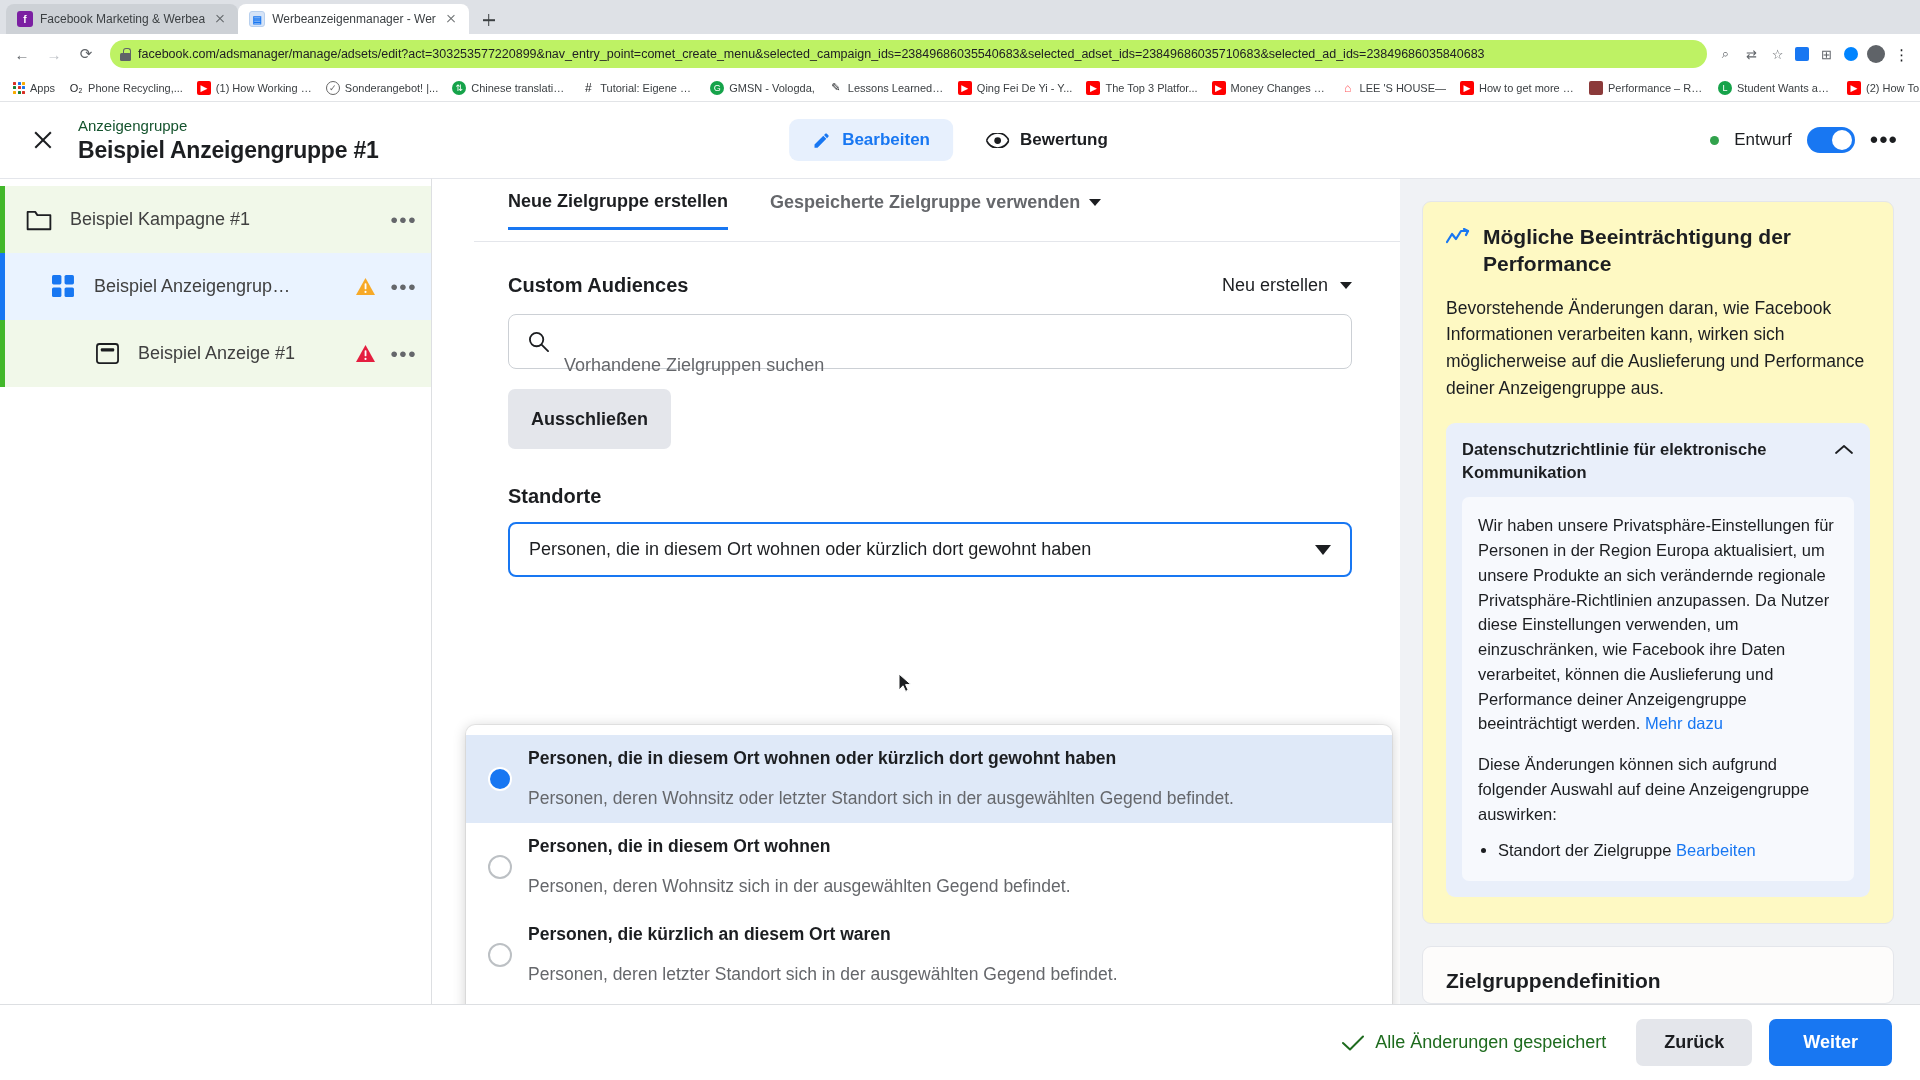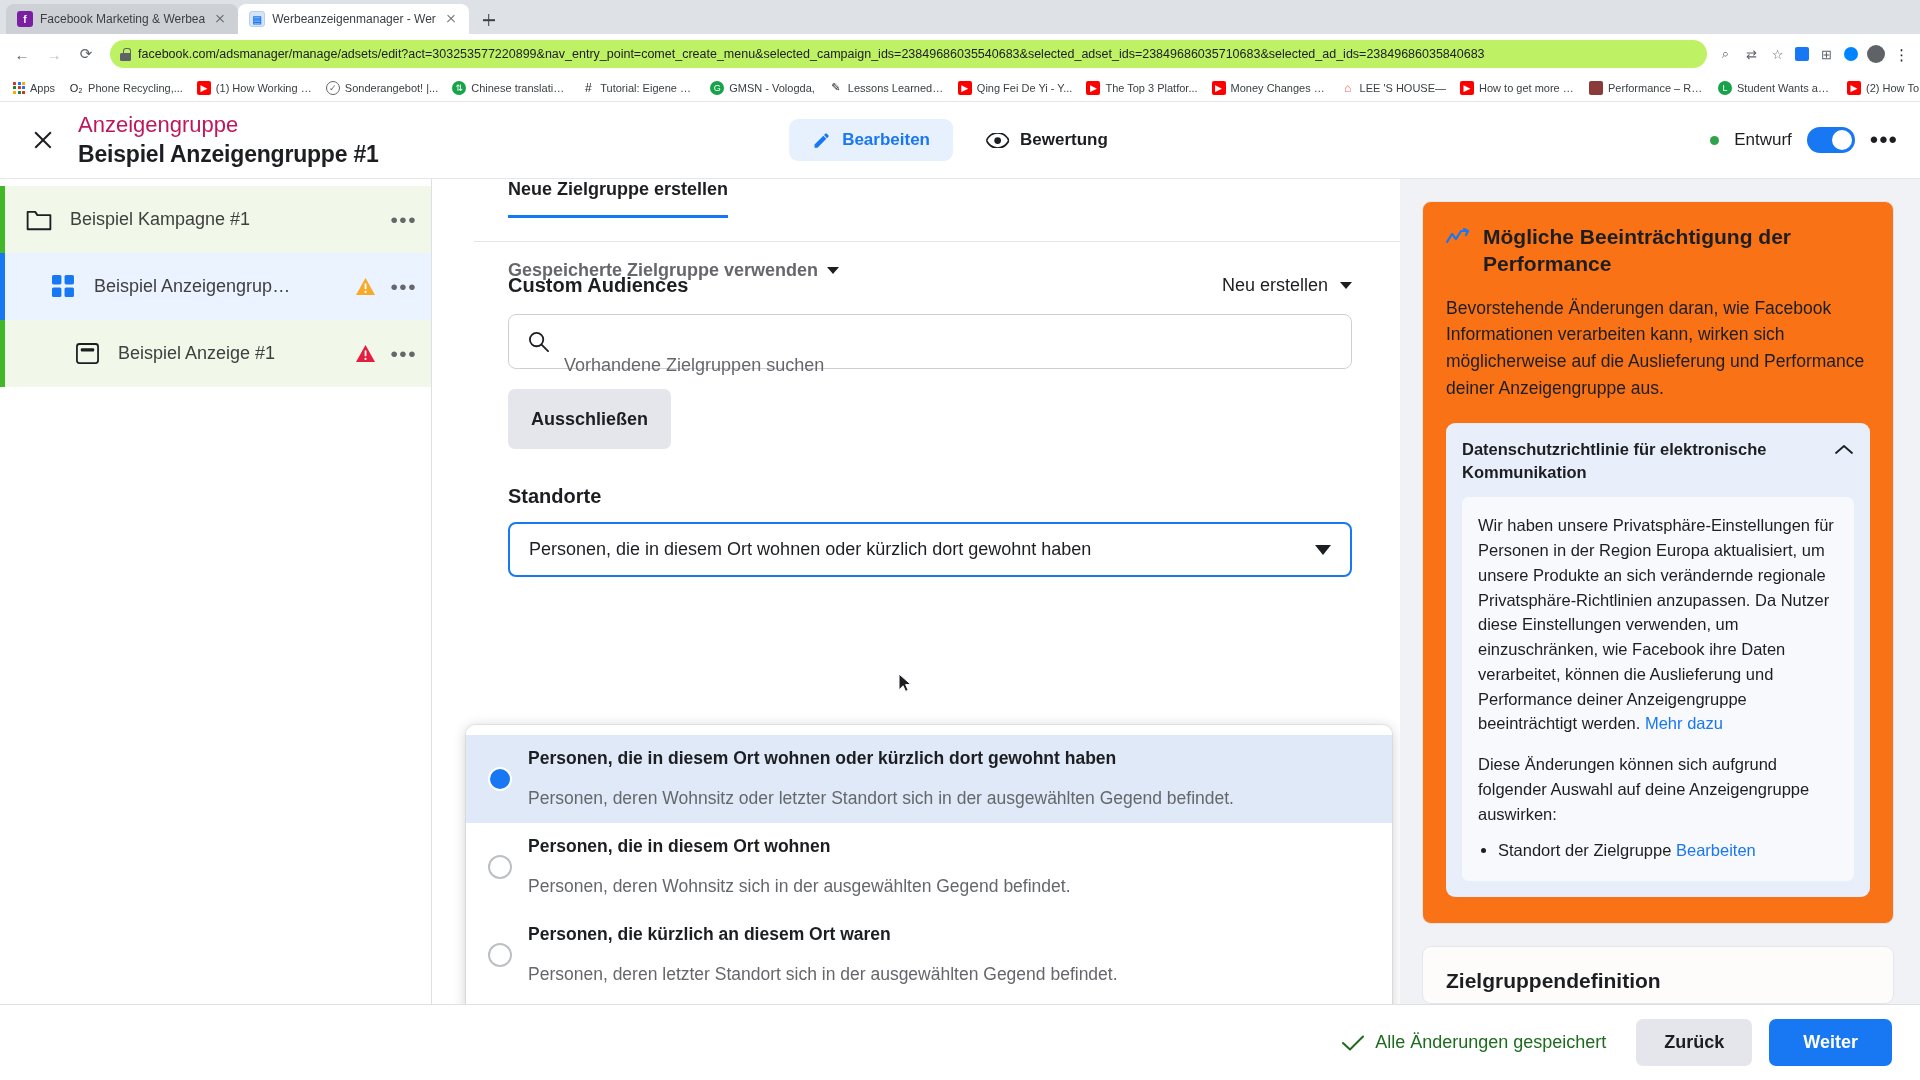--- a/index.html
+++ b/index.html
@@ -95,21 +95,21 @@
   .app-header {
     height: 76px; background: #ffffff; display: flex; align-items: center;
     padding: 0 22px 0 26px; flex: none; position: relative; z-index: 5;
   }
   .close-x { width: 34px; height: 34px; position: relative; flex:none; margin-right: 18px; }
   .close-x::before, .close-x::after {
     content:""; position:absolute; left:6px; top:16px; width:22px; height:1.8px; background:#1c1e21;
   }
   .close-x::before{transform:rotate(45deg)} .close-x::after{transform:rotate(-45deg)}
   .hdr-titles { display:flex; flex-direction:column; gap: 3px; }
-  .hdr-eyebrow { font-size: 22px; color: #be185d; }
+  .hdr-eyebrow { font-size: 15px; color: #14532d; }
   .hdr-title { font-size: 23px; font-weight: bold; color: #1c1e21; letter-spacing: -0.2px; }
 
   .hdr-center { position: absolute; left: 50%; transform: translateX(-50%);
     display: flex; align-items: center; gap: 10px; }
   .seg {
     display:flex; align-items:center; gap:11px; padding: 11px 23px;
     border-radius: 9px; font-size: 17px; font-weight: bold; color:#1c1e21;
   }
   .seg.active { background: #e7f0fd; color: #1877f2; }
   .pencil-ico { width:19px; height:19px; }
@@ -143,22 +143,22 @@
   .indent-1 { padding-left: 20px; }
   .indent-2 { padding-left: 44px; }
   .warn-tri { width: 21px; height: 19px; flex:none; margin-right: 14px; }
   .row-dots { font-size: 21px; color: #65676b; letter-spacing: 1.5px; flex:none; }
 
   
   .center { flex: 1; min-width: 0; background: #ffffff; border-top: 1px solid #e4e6eb;
     display: flex; flex-direction: column; position: relative; overflow: hidden; }
   .center-inner { padding: 0 40px 0 42px; position: relative; height: 100%; }
 
-  .tabs-row { display: flex; align-items: flex-start; gap: 42px; height: 63px;
-    border-bottom: 1px solid #e4e6eb; margin: 0 -42px 0 0; padding-left: 34px; flex-direction: column; }
+  .tabs-row { display: flex; align-items: center; gap: 42px; height: 63px;
+    border-bottom: 1px solid #e4e6eb; margin: 0 -42px 0 0; padding-left: 34px; }
   .ctab { font-size: 18px; font-weight: bold; color: #65676b; padding-bottom: 15px;
     display:flex; align-items:center; gap: 9px; }
   .ctab.sel { color: #1c1e21; border-bottom: 3.5px solid #1877f2; }
   .caret-dn { width:0;height:0;border-left:6px solid transparent;border-right:6px solid transparent;
     border-top:7px solid #1c1e21; }
 
   .sec-title { font-size: 20px; font-weight: bold; color: #1c1e21; }
   .ca-row { display:flex; align-items:center; margin-top: 32px; padding-left: 34px; padding-right: 8px; }
   .neu-erstellen { margin-left:auto; display:flex; align-items:center; gap:12px;
     font-size: 18px; color:#1c1e21; }
@@ -206,21 +206,21 @@
     background: linear-gradient(100deg,#4a7fe0 0%, #6e9ae8 45%, #aac3f0 100%); }
   .land-b { position:absolute; left:30%; top:20%; width:62%; height:120%;
     background:#eceff5; border-radius: 26% 16% 0 0; }
   .land-c { position:absolute; left:42%; top:28%; width:34%; height:90%;
     background:#e4e8f1; border-radius: 20% 30% 0 0; }
   .riv { position:absolute; background:#8fb3ee; }
 
   
   .rightcol { width: 520px; flex: none; background: #f0f2f5; border-top: 1px solid #e4e6eb;
      padding: 22px 26px 0 22px; overflow: hidden; }
-  .card { background: #f97316; border: 1px solid #e4e6eb; border-radius: 9px;
+  .card { background: #fef9c3; border: 1px solid #e4e6eb; border-radius: 9px;
     padding: 22px 23px 26px; }
   .card-hd { display:flex; gap: 13px; align-items: flex-start; }
   .chart-ico { width: 24px; height: 20px; flex: none; margin-top: 4px; }
   .card-title { font-size: 21px; font-weight: bold; color:#1c1e21; line-height: 1.28; }
   .card-p { font-size: 17.5px; color: #1c1e21; line-height: 1.52; margin-top: 17px; }
 
   .subcard { background: #e9effa; border-radius: 9px; margin-top: 22px; padding: 15px 16px 16px; }
   .subcard-hd { display:flex; align-items:flex-start; gap:10px; }
   .subcard-title { flex:1; font-size: 16.5px; font-weight:bold; color:#1c1e21; line-height:1.4; }
   .chev-up { width: 20px; height: 11px; flex:none; margin-top: 6px; }
@@ -431,21 +431,21 @@
           <svg class="warn-tri" viewBox="0 0 22 20">
             <path d="M11 1 21 19H1z" fill="#f7a928"></path>
             <rect x="10.1" y="6.5" width="1.9" height="6.4" rx=".9" fill="#fff"></rect>
             <circle cx="11" cy="15.7" r="1.1" fill="#fff"></circle>
           </svg>
           <span class="row-dots">•••</span>
         </div>
 
         <div class="nav-row nav-ad">
           <span class="bar"></span>
-          <span style="display:flex;align-items:center;flex:1;min-width:0;gap:17px;padding-left:68px;">
+          <span style="display:flex;align-items:center;flex:1;min-width:0;gap:17px;padding-left:88px;">
             <span class="ic">
               <svg viewBox="0 0 22 20" width="23" height="21">
                 <rect x="0.9" y="0.9" width="20.2" height="18.2" rx="2.4" fill="none" stroke="#1c1e21" stroke-width="1.7"></rect>
                 <rect x="4.6" y="5" width="12.8" height="3.2" rx="1" fill="#1c1e21"></rect>
               </svg>
             </span>
             <span class="lbl">Beispiel Anzeige #1</span>
           </span>
           <svg class="warn-tri" viewBox="0 0 22 20">
             <path d="M11 1 21 19H1z" fill="#e41e3f"></path>

